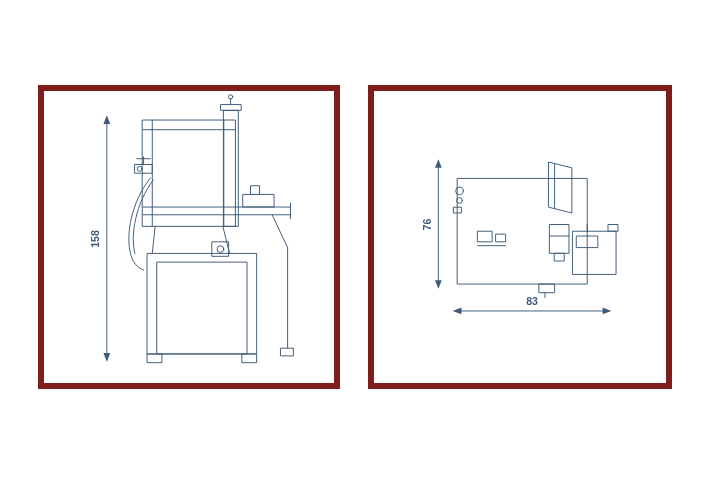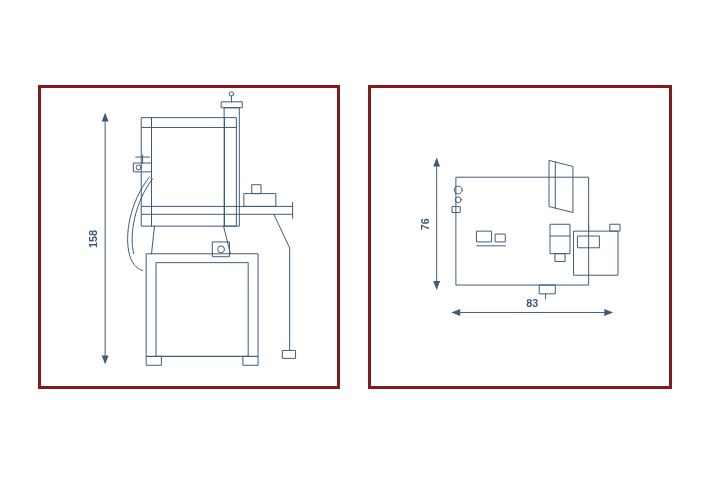--- a/index.html
+++ b/index.html
@@ -12,21 +12,21 @@
     position: relative;
     width: 709px;
     height: 477px;
     background: #ffffff;
     overflow: hidden;
   }
   .panel {
     position: absolute;
     top: 85px;
     height: 304px;
-    border: 3px solid #7f1d1d;
+    border: 6px solid #7f1d1d;
     background: #ffffff;
     box-sizing: border-box;
   }
   .panel-left  { left: 38px;  width: 302px; }
   .panel-right { left: 368px; width: 304px; }
   .panel svg { display: block; width: 100%; height: 100%; }
   .dim-text {
     font-family: "Liberation Sans", sans-serif;
     font-size: 11px;
     font-weight: 700;

